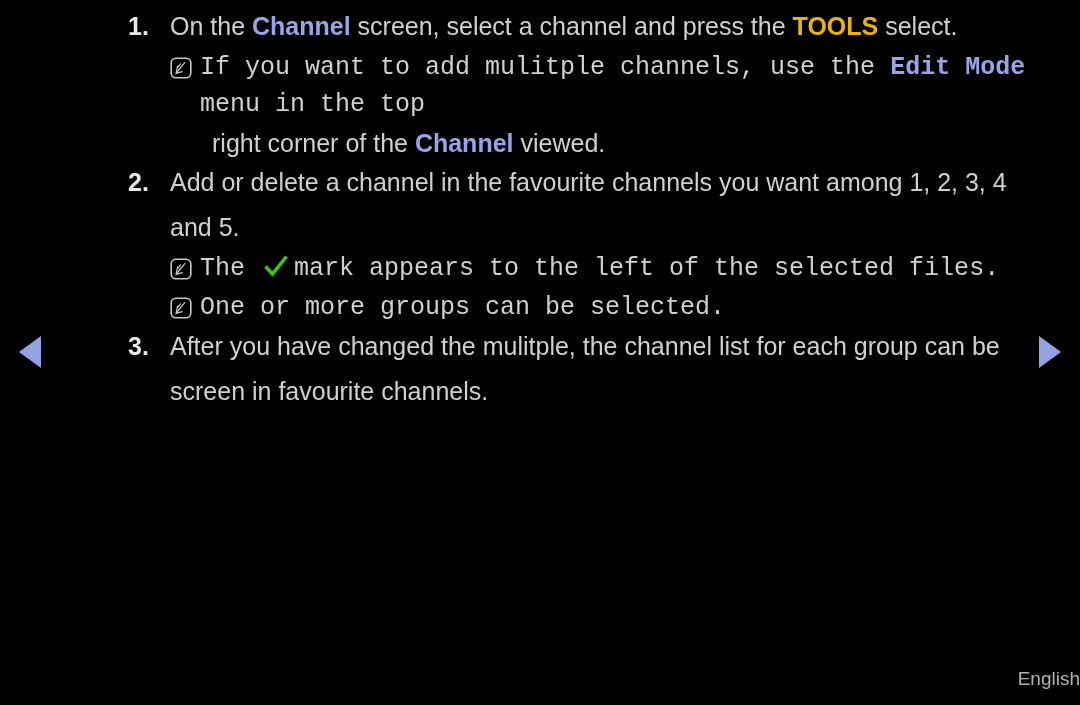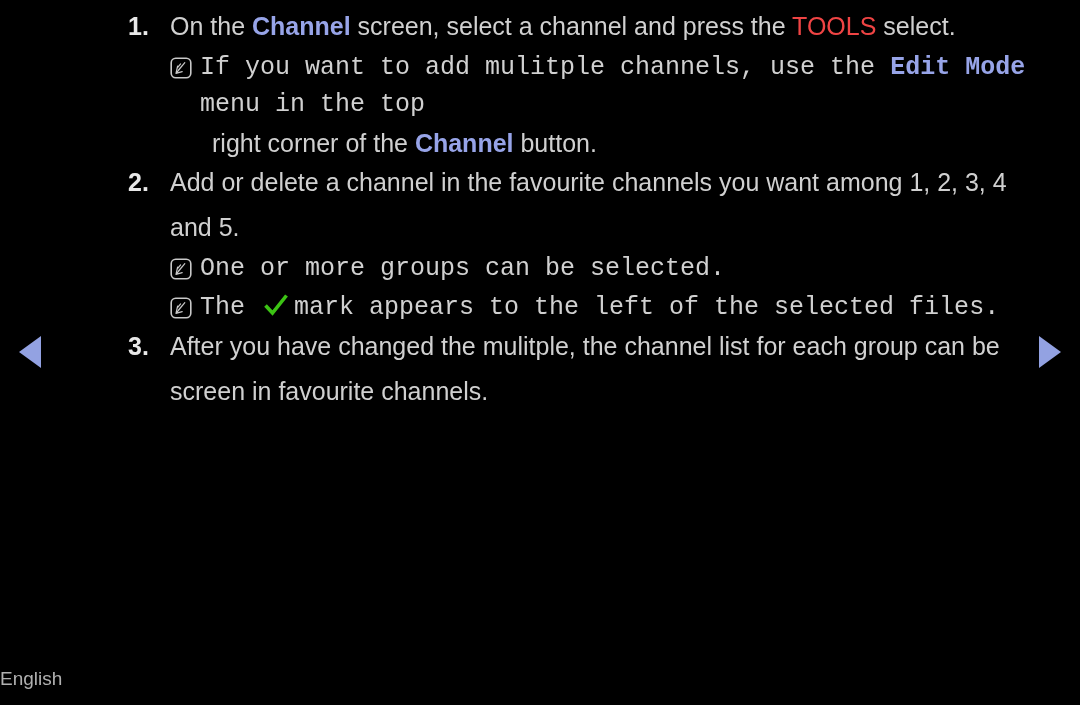--- a/index.html
+++ b/index.html
@@ -95,22 +95,22 @@
     margin: 8px 0 4px 0;
   }
 
   
   .hl {
     color: #97a4e8;
     font-weight: bold;
     text-align: center;
   }
   .strong {
-    color: #ef4444;
-    font-weight: normal;
+    color: #eab308;
+    font-weight: bold;
   }
 
   
   .check {
     display: inline-block;
     vertical-align: -3px;
     margin: 0 5px 0 3px;
   }
   .check svg { display: block; }
 
@@ -139,21 +139,21 @@
     border-bottom: 16px solid transparent;
     border-left: 22px solid #93a2e2;
   }
 
   
   .footer {
     position: absolute;
     left: 0;
     right: 0;
     top: 668px;
-    text-align: left;
+    text-align: right;
     font-size: 19px;
     color: #b0b0b0;
   }
 </style>
 </head>
 <body>
 
 <div class="page">
 
   <div class="content">
@@ -165,50 +165,50 @@
 
     <div class="note">
       <span class="note-icon">
         <svg width="22" height="22" viewBox="0 0 22 22" aria-hidden="true">
           <rect x="1.2" y="1.2" width="19.6" height="19.6" rx="4.5" ry="4.5" fill="none" stroke="#c8c8c8" stroke-width="1.6"></rect>
           <path d="M6 16.4 L14.8 5.6 M6 16.4 L12.2 14.6 M6 16.4 L7.6 9.2 M8.4 13.2 L12.6 8.1 M7.1 11.2 L10.6 6.9" fill="none" stroke="#c8c8c8" stroke-width="1.2" stroke-linecap="round"></path>
         </svg>
       </span>
       <div class="note-body"><span>If you want to add mulitple channels, use the </span><span class="hl">Edit Mode</span><span> menu in the top</span></div>
     </div>
-    <div class="note-cont"><span>right corner of the </span><span class="hl">Channel</span><span> button.</span></div>
+    <div class="note-cont"><span>right corner of the </span><span class="hl">Channel</span><span> viewed.</span></div>
 
     <div class="step">
       <div class="step-num">2.</div>
       <div class="step-body">Add or delete a channel in the favourite channels you want among 1, 2, 3, 4</div>
     </div>
     <div class="step-cont">and 5.</div>
-
-    <div class="note">
-      <span class="note-icon">
-        <svg width="22" height="22" viewBox="0 0 22 22" aria-hidden="true">
-          <rect x="1.2" y="1.2" width="19.6" height="19.6" rx="4.5" ry="4.5" fill="none" stroke="#c8c8c8" stroke-width="1.6"></rect>
-          <path d="M6 16.4 L14.8 5.6 M6 16.4 L12.2 14.6 M6 16.4 L7.6 9.2 M8.4 13.2 L12.6 8.1 M7.1 11.2 L10.6 6.9" fill="none" stroke="#c8c8c8" stroke-width="1.2" stroke-linecap="round"></path>
-        </svg>
-      </span>
-      <div class="note-body">One or more groups can be selected.</div>
-    </div>
 
     <div class="note">
       <span class="note-icon">
         <svg width="22" height="22" viewBox="0 0 22 22" aria-hidden="true">
           <rect x="1.2" y="1.2" width="19.6" height="19.6" rx="4.5" ry="4.5" fill="none" stroke="#c8c8c8" stroke-width="1.6"></rect>
           <path d="M6 16.4 L14.8 5.6 M6 16.4 L12.2 14.6 M6 16.4 L7.6 9.2 M8.4 13.2 L12.6 8.1 M7.1 11.2 L10.6 6.9" fill="none" stroke="#c8c8c8" stroke-width="1.2" stroke-linecap="round"></path>
         </svg>
       </span>
       <div class="note-body"><span>The </span><span class="check"><svg width="26" height="24" viewBox="0 0 26 24" aria-hidden="true">
               <path d="M2.5 12.5 L9.5 20 L23.5 2.5" fill="none" stroke="#3cc314" stroke-width="3.6" stroke-linecap="butt" stroke-linejoin="miter"></path>
             </svg></span><span>mark appears to the left of the selected files.</span></div>
     </div>
 
+    <div class="note">
+      <span class="note-icon">
+        <svg width="22" height="22" viewBox="0 0 22 22" aria-hidden="true">
+          <rect x="1.2" y="1.2" width="19.6" height="19.6" rx="4.5" ry="4.5" fill="none" stroke="#c8c8c8" stroke-width="1.6"></rect>
+          <path d="M6 16.4 L14.8 5.6 M6 16.4 L12.2 14.6 M6 16.4 L7.6 9.2 M8.4 13.2 L12.6 8.1 M7.1 11.2 L10.6 6.9" fill="none" stroke="#c8c8c8" stroke-width="1.2" stroke-linecap="round"></path>
+        </svg>
+      </span>
+      <div class="note-body">One or more groups can be selected.</div>
+    </div>
+
     <div class="step">
       <div class="step-num">3.</div>
       <div class="step-body">After you have changed the mulitple, the channel list for each group can be</div>
     </div>
     <div class="step-cont">screen in favourite channels.</div>
 
   </div>
 
   <div class="nav-arrow nav-left">
     <div class="tri tri-left"></div>

